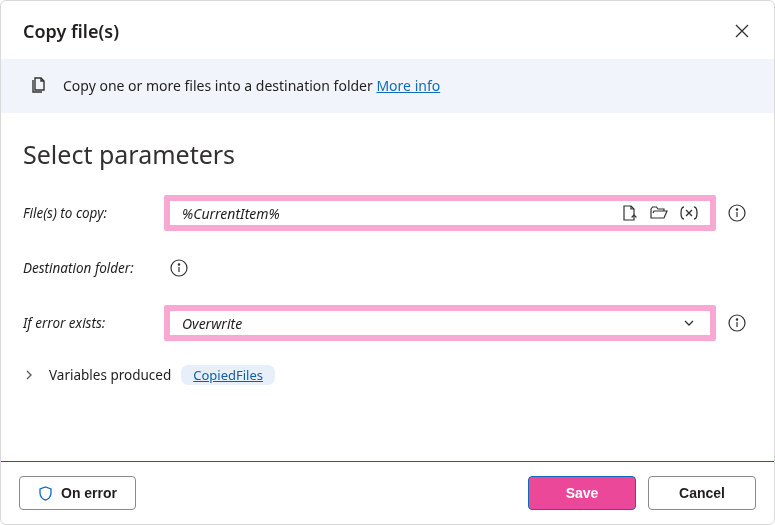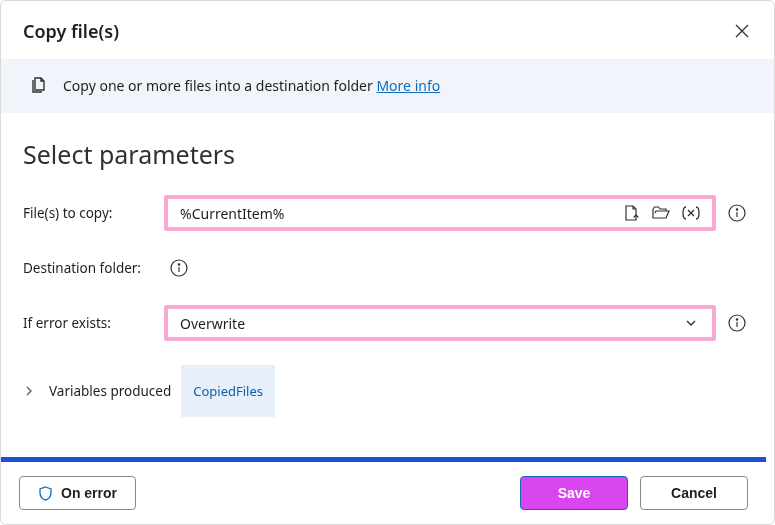--- a/index.html
+++ b/index.html
@@ -48,31 +48,32 @@
     font-size: 25px;
     font-weight: 400;
     color: #323130;
     margin-bottom: 24px;
   }
   .param-row {
     display: flex;
     align-items: center;
     margin-bottom: 28px;
     gap: 6px;
+    font-style: italic;
   }
   .param-label {
     width: 135px;
     font-size: 13.5px;
     color: #201f1e;
     flex-shrink: 0;
   }
   .field {
     flex: 1;
     height: 36px;
-    border: 4px solid #f9a8d4;
+    border: 6px solid #f9a8d4;
     border-radius: 2px;
     display: flex;
     align-items: center;
     padding: 0 8px 0 12px;
     font-size: 14px;
     color: #201f1e;
     background: #fff;
     gap: 4px;
   }
   .field-text { flex: 1; }
@@ -91,29 +92,30 @@
   .vars-row {
     display: flex;
     align-items: center;
     gap: 10px;
     font-size: 13.5px;
     color: #201f1e;
     margin-top: -4px;
   }
   .var-chip {
     background: #e7f0fa;
-    border-radius: 0;
-    padding: 17px 12px;
+    border-radius: 7px;
+    padding: 1px 12px;
     color: #115ea3;
     font-size: 13px;
+    text-decoration: underline;
   }
   .footer {
     position: absolute;
-    left: 0; right: 8px; bottom: 0;
-    border-top: 5px solid #1d4ed8;
+    left: 0; right: 0; bottom: 0;
+    border-top: 1px solid #1d4ed8;
     padding: 14px 18px;
     display: flex;
     align-items: center;
     justify-content: space-between;
   }
   .btn {
     height: 34px;
     min-width: 108px;
     padding: 0 18px;
     border-radius: 4px;
@@ -122,21 +124,21 @@
     font-size: 14px;
     font-weight: 600;
     color: #201f1e;
     display: inline-flex;
     align-items: center;
     justify-content: center;
     gap: 8px;
     cursor: pointer;
   }
   .btn-primary {
-    background: #d946ef;
+    background: #ec4899;
     border-color: #0f6cbd;
     color: #fff;
   }
   .chev { margin-right: 4px; color:#605e5c; }
 </style>
 </head>
 <body>
 
 <div class="header">
   <div class="title">Copy file(s)</div>

